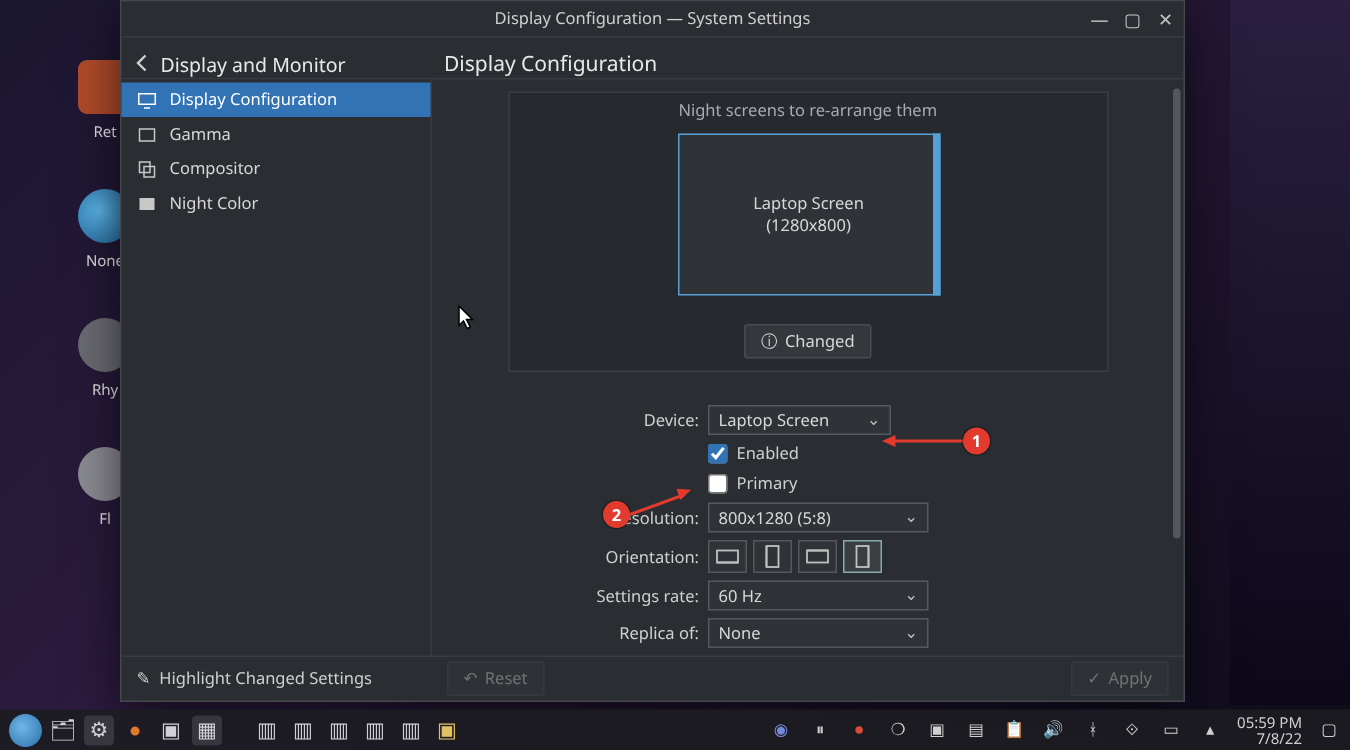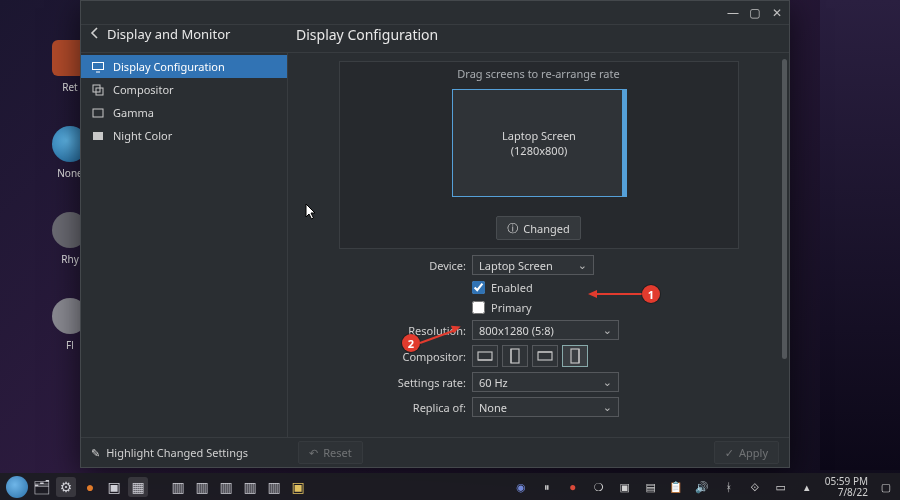--- a/index.html
+++ b/index.html
@@ -10,39 +10,39 @@
   .desk-ico { display:flex; flex-direction:column; align-items:center; gap:4px; }
   .desk-ico .icn { width:36px; height:36px; border-radius:6px; background:#3a3a44; }
   .desk-ico.blue .icn { background: radial-gradient(circle at 40% 40%, #5fb6e8, #1a5f93); border-radius:50%; }
   .desk-ico .lbl { font-size:10px; color:#e0e0e0; }
   
   .window { position:absolute; left:80px; top:0; width:710px; height:468px; background:#2a2e32; border:1px solid #44484c; box-shadow:0 8px 30px rgba(0,0,0,.6); display:flex; flex-direction:column; }
   .titlebar { height:24px; background:#2a2e32; display:flex; align-items:center; justify-content:center; position:relative; border-bottom:1px solid #383c40; }
   .titlebar .title { font-size:11px; color:#d0d0d0; }
   .winctl { position:absolute; right:4px; top:3px; display:flex; gap:6px; }
   .winctl span { width:16px; height:16px; display:inline-flex; align-items:center; justify-content:center; color:#c0c0c0; cursor:pointer; }
-  .header-row { display:flex; height:28px; align-items:flex-start; border-bottom:1px solid #383c40; }
+  .header-row { display:flex; height:28px; align-items:flex-end; border-bottom:1px solid #383c40; }
   .header-left { width:207px; display:flex; align-items:center; gap:6px; padding-left:8px; }
   .header-left .back { color:#d0d0d0; cursor:pointer; }
   .header-right { flex:1; padding-left:8px; font-size:14px; color:#e8e8e8; }
   .body { flex:1; display:flex; min-height:0; }
   .sidebar { width:207px; background:#2a2e32; border-right:1px solid #383c40; padding-top:2px; }
   .side-item { display:flex; align-items:center; gap:8px; padding:4px 10px; font-size:11px; color:#d8d8d8; cursor:pointer; }
   .side-item.active { background:#3173b4; color:#fff; }
   .side-item .si-ico { width:14px; height:14px; display:inline-flex; align-items:center; justify-content:center; }
   .main { flex:1; position:relative; padding:0 14px 0 14px; overflow:hidden; }
   .scrollbar { position:absolute; right:2px; top:6px; width:5px; height:300px; background:#53575b; border-radius:3px; }
   .arrange { margin:8px auto 6px auto; width:400px; border:1px solid #3a3e42; background:#26292d; }
   .arrange-hint { text-align:center; font-size:11px; color:#a8acb0; padding:4px 0; }
   .arrange-canvas { height:125px; position:relative; }
   .screen-box { position:absolute; left:112px; top:4px; width:175px; height:108px; background:#2f3337; border:1px solid #55a0d8; display:flex; flex-direction:column; align-items:center; justify-content:center; font-size:11px; color:#d8d8d8; }
   .screen-box::after { content:""; position:absolute; right:-1px; top:-1px; bottom:-1px; width:5px; background:#55a0d8; }
   .identify-row { display:flex; justify-content:center; padding:6px 0 8px 0; }
   .btn { display:inline-flex; align-items:center; gap:5px; background:#34383c; border:1px solid #484c50; color:#d8d8d8; font-size:11px; padding:3px 10px; border-radius:2px; cursor:pointer; }
-  .form { margin-top:6px; }
+  .form { margin-top:22px; }
   .row { display:flex; align-items:center; margin:5px 0; }
   .row .lbl { width:170px; text-align:right; padding-right:6px; font-size:11px; color:#d0d0d0; }
   .combo { width:147px; height:20px; background:#2f3337; border:1px solid #55585c; display:flex; align-items:center; padding:0 6px; font-size:11px; color:#d8d8d8; position:relative; cursor:pointer; }
   .combo.small { width:122px; }
   .combo::after { content:"⌄"; position:absolute; right:6px; top:1px; color:#bbb; font-size:11px; }
   .chk { display:flex; align-items:center; gap:6px; font-size:11px; color:#d0d0d0; }
   .chk input { accent-color:#3173b4; cursor:pointer; }
   .orient-group { display:flex; gap:4px; }
   .orient-btn { width:26px; height:22px; border:1px solid #55585c; background:#2f3337; display:flex; align-items:center; justify-content:center; cursor:pointer; }
   .orient-btn.sel { border-color:#8aa; background:#3a3e42; }
@@ -91,20 +91,21 @@
         <span class="lbl">Rhy</span>
       </div>
     <div class="desk-ico">
         <div class="icn" style="background:#8a8a92;border-radius:50%"></div>
         <span class="lbl">Fl</span>
       </div>
   </div>
 
   <div class="window">
     <div class="titlebar">
+      <span class="title">Display Configuration — System Settings</span>
       <div class="winctl">
         <span>—</span>
         <span>▢</span>
         <span>✕</span>
       </div>
     </div>
 
     <div class="header-row">
       <div class="header-left">
         <span class="back">
@@ -124,49 +125,49 @@
               <svg width="14" height="14" viewBox="0 0 14 14">
                 <rect x="1.5" y="2.5" width="11" height="7" fill="none" stroke="#fff"></rect>
                 <line x1="5" y1="12" x2="9" y2="12" stroke="#fff"></line>
               </svg>
             </span>
           <span>Display Configuration</span>
         </div>
         <div class="side-item">
           <span class="si-ico">
               <svg width="14" height="14" viewBox="0 0 14 14">
+                <rect x="2" y="3" width="10" height="8" fill="none" stroke="#c8c8c8"></rect>
+              </svg>
+            </span>
+          <span>Gamma</span>
+        </div>
+        <div class="side-item">
+          <span class="si-ico">
+              <svg width="14" height="14" viewBox="0 0 14 14">
                 <rect x="2" y="2" width="7" height="7" fill="none" stroke="#c8c8c8"></rect>
                 <rect x="5" y="5" width="7" height="7" fill="none" stroke="#c8c8c8"></rect>
               </svg>
             </span>
           <span>Compositor</span>
-        </div>
-        <div class="side-item">
-          <span class="si-ico">
-              <svg width="14" height="14" viewBox="0 0 14 14">
-                <rect x="2" y="3" width="10" height="8" fill="none" stroke="#c8c8c8"></rect>
-              </svg>
-            </span>
-          <span>Gamma</span>
         </div>
         <div class="side-item">
           <span class="si-ico">
               <svg width="14" height="14" viewBox="0 0 14 14">
                 <rect x="2" y="3" width="10" height="8" fill="#c8c8c8"></rect>
               </svg>
             </span>
           <span>Night Color</span>
         </div>
       </div>
 
       <div class="main">
         <div class="scrollbar"></div>
 
         <div class="arrange">
-          <div class="arrange-hint">Drag screens to re-arrange rate</div>
+          <div class="arrange-hint">Night screens to re-arrange them</div>
           <div class="arrange-canvas">
             <div class="screen-box">
               <span>Laptop Screen</span>
               <span>(1280x800)</span>
             </div>
           </div>
           <div class="identify-row">
             <div class="btn">
               <span>ⓘ</span>
               <span>Changed</span>
@@ -195,21 +196,21 @@
                 <span>Primary</span>
               </label>
           </div>
           <div class="row">
             <div class="lbl">Resolution:</div>
             <div class="combo">
                 <span>800x1280 (5:8)</span>
               </div>
           </div>
           <div class="row">
-            <div class="lbl">Compositor:</div>
+            <div class="lbl">Orientation:</div>
             <div class="orient-group">
               <div class="orient-btn">
                   <svg width="18" height="14" viewBox="0 0 18 14">
                     <rect x="2" y="3" width="14" height="8"></rect>
                     <line x1="2" y1="11" x2="16" y2="11"></line>
                   </svg>
                 </div>
               <div class="orient-btn">
                   <svg width="14" height="18" viewBox="0 0 14 18">
                     <rect x="3" y="2" width="8" height="14"></rect>

